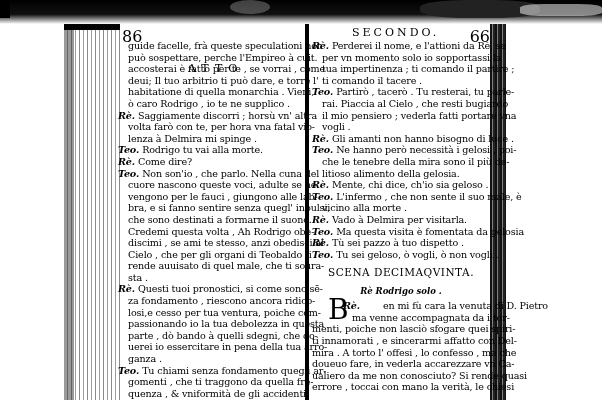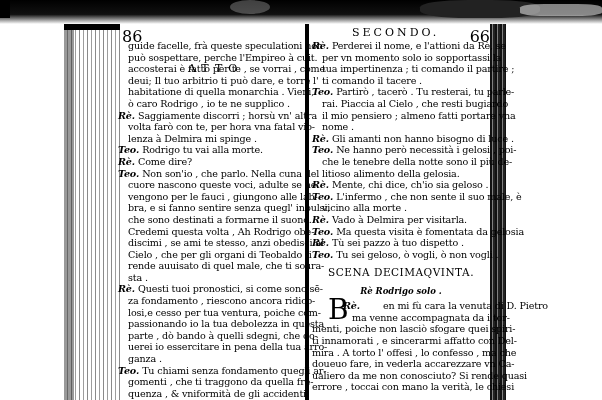--- a/index.html
+++ b/index.html
@@ -134,25 +134,25 @@
     <span class="title">SECONDO.</span>
     <span class="pnum">66</span>
   </div>
   <div id="right-lines">
       <div class="line"><span class="spk">Rè.</span><span>Perderei il nome, e l'attioni da Rè, se</span></div>
       <div class="line indent"><span>per vn momento solo io sopportassi la</span></div>
       <div class="line indent"><span>tua impertinenza ; ti comando il partire ;</span></div>
       <div class="line indent"><span>ti comando il tacere .</span></div>
       <div class="line"><span class="spk">Teo.</span><span>Partirò , tacerò . Tu resterai, tu parle-</span></div>
       <div class="line indent"><span>rai. Piaccia al Cielo , che resti bugiardo</span></div>
-      <div class="line indent"><span>il mio pensiero ; almeno fatti portare vna</span></div>
-      <div class="line indent"><span>nome .</span></div>
+      <div class="line indent"><span>il mio pensiero ; vederla fatti portare vna</span></div>
+      <div class="line indent"><span>vogli .</span></div>
       <div class="line"><span class="spk">Rè.</span><span>Gli amanti non hanno bisogno di luce .</span></div>
       <div class="line"><span class="spk">Teo.</span><span>Ne hanno però necessità i gelosi , poi-</span></div>
-      <div class="line indent"><span>che le tenebre della notte sono il più de-</span></div>
+      <div class="line indent"><span>che le tenebre della mira sono il più de-</span></div>
       <div class="line indent"><span>litioso alimento della gelosia.</span></div>
       <div class="line"><span class="spk">Rè.</span><span>Mente, chi dice, ch'io sia geloso .</span></div>
       <div class="line"><span class="spk">Teo.</span><span>L'infermo , che non sente il suo male, è</span></div>
       <div class="line indent"><span>vicino alla morte .</span></div>
       <div class="line"><span class="spk">Rè.</span><span>Vado à Delmira per visitarla.</span></div>
       <div class="line"><span class="spk">Teo.</span><span>Ma questa visita è fomentata da gelosia</span></div>
       <div class="line"><span class="spk">Rè.</span><span>Tù sei pazzo à tuo dispetto .</span></div>
       <div class="line"><span class="spk">Teo.</span><span>Tu sei geloso, ò vogli, ò non vogli .</span></div>
     </div>
   <div class="scene-title">SCENA DECIMAQVINTA.</div>

